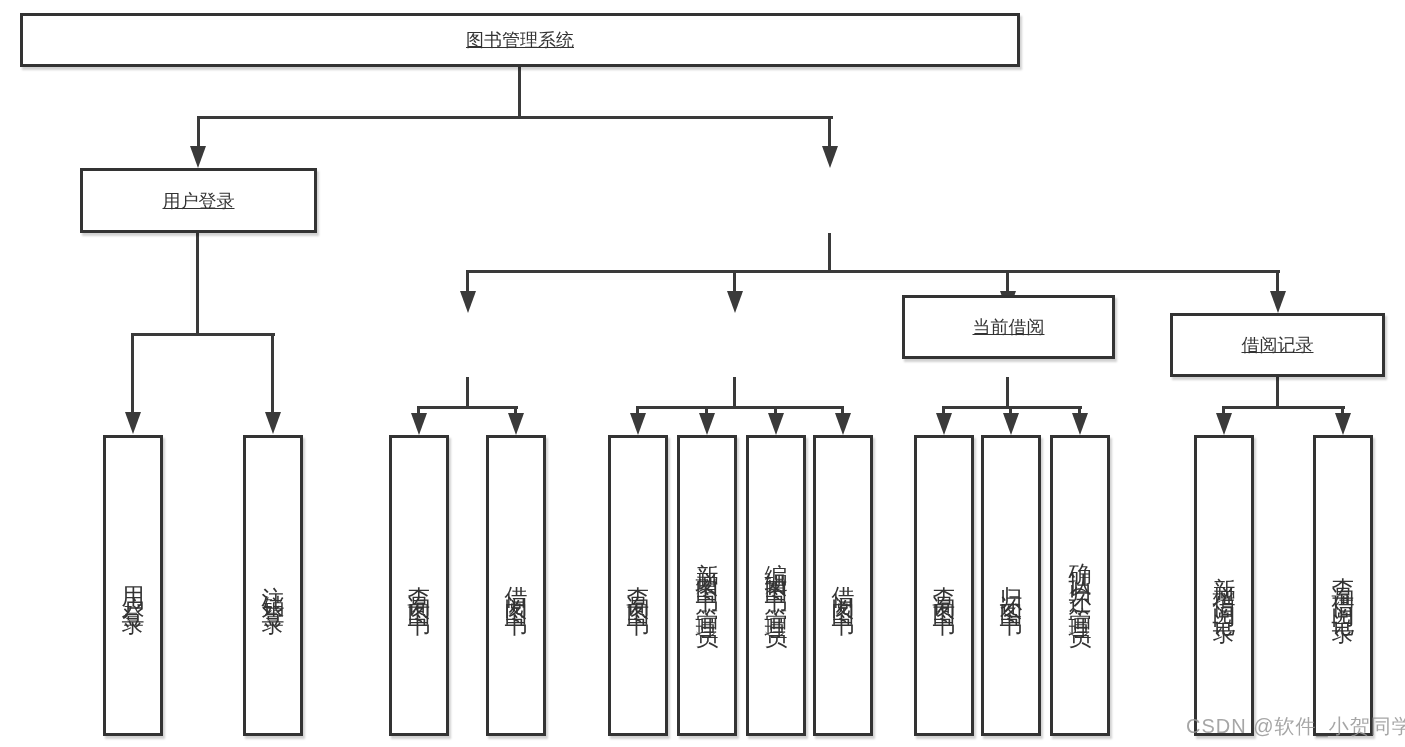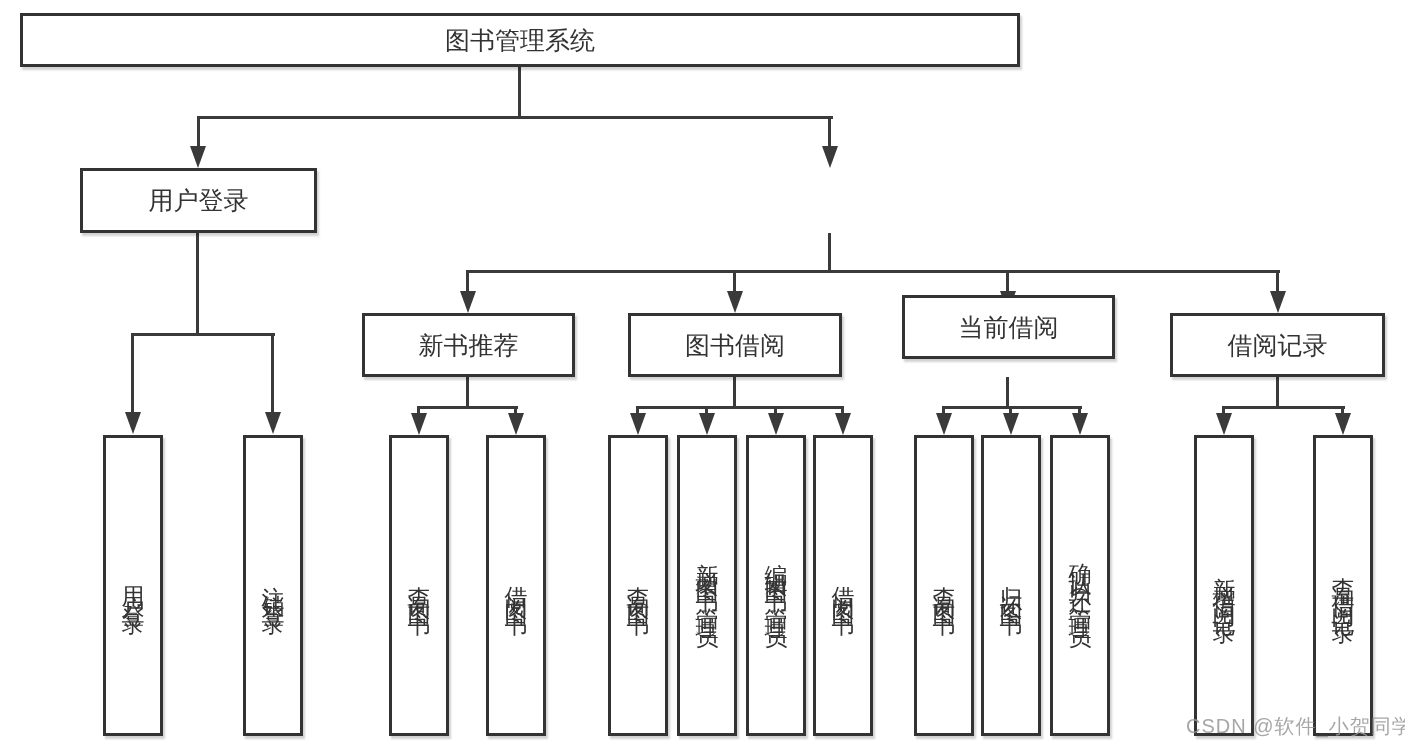--- a/index.html
+++ b/index.html
@@ -5,21 +5,21 @@
   html,body{margin:0;padding:0;background:#fff;}
   .canvas{
     position:relative;width:1405px;height:747px;background:#ffffff;
     font-family:"Liberation Sans","DejaVu Sans",sans-serif;overflow:hidden;
   }
   .hbox{
     position:absolute;box-sizing:border-box;background:#fff;
     border:3px solid #333;display:flex;align-items:center;justify-content:center;
     box-shadow:2px 3px 2px rgba(0,0,0,0.18);
   }
-  .hbox span{font-size:25px;color:#333;white-space:nowrap;}
+  .hbox span{font-size:18px;color:#333;white-space:nowrap;text-decoration:underline;}
   .vbox{
     position:absolute;top:435px;width:60px;height:301px;box-sizing:border-box;background:#fff;
     border:3px solid #333;display:flex;align-items:center;justify-content:center;
     box-shadow:2px 3px 2px rgba(0,0,0,0.18);
   }
   .vtext{
     writing-mode:vertical-rl;text-orientation:mixed;line-height:1;
     font-size:23px;letter-spacing:9px;color:#333;white-space:nowrap;
   }
   .line{position:absolute;background:#3a3a3a;}
@@ -98,26 +98,20 @@
   <div class="arrow" style="left:1335px;top:413px"></div>
 
   <div class="hbox" style="left:20px;top:13px;width:1000px;height:54px">
     <span>图书管理系统</span>
   </div>
 
   <div class="hbox" style="left:80px;top:168px;width:237px;height:65px">
     <span>用户登录</span>
   </div>
 
-  <div class="hbox" style="left:362px;top:313px;width:213px;height:64px">
-    <span>新书推荐</span>
-  </div>
-  <div class="hbox" style="left:628px;top:313px;width:214px;height:64px">
-    <span>图书借阅</span>
-  </div>
   <div class="hbox" style="left:902px;top:295px;width:213px;height:64px">
     <span>当前借阅</span>
   </div>
   <div class="hbox" style="left:1170px;top:313px;width:215px;height:64px">
     <span>借阅记录</span>
   </div>
 
   <div class="vbox" style="left:103px">
     <span class="vtext">用户登录</span>
   </div>

